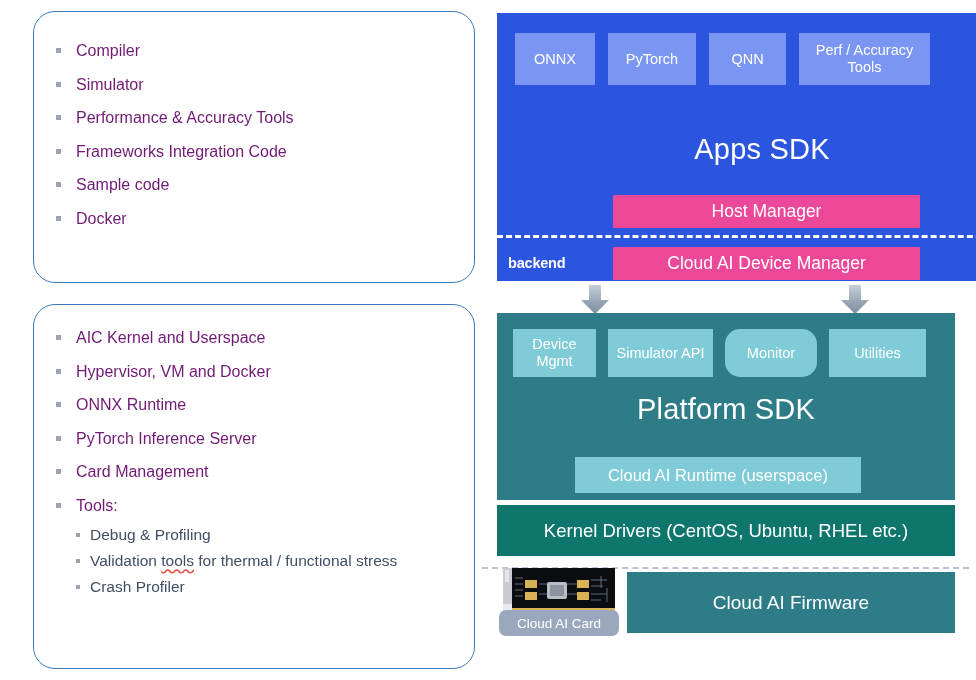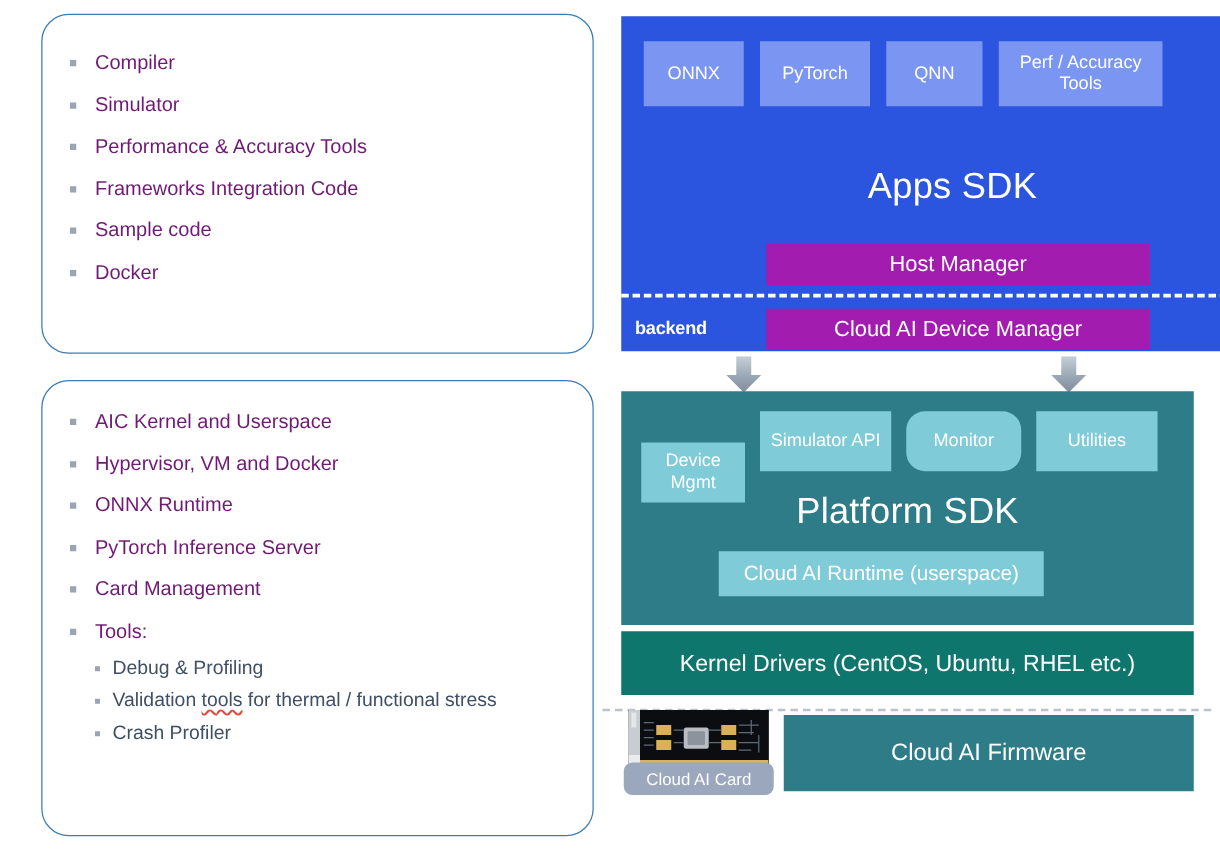--- a/index.html
+++ b/index.html
@@ -107,21 +107,21 @@
     left:0;width:100%;
     text-align:center;
     color:#ffffff;
     font-size:29px;
     letter-spacing:0.2px;
   }
   #apps-title{top:120px;}
 
   .wide-bar{
     position:absolute;
-    background:#a21caf;
+    background:#ec4899;
     color:#ffffff;
     display:flex;
     align-items:center;
     justify-content:center;
     font-size:17.5px;
   }
   #host-manager{left:116px;top:182px;width:307px;height:33px;}
   #device-manager{left:116px;top:234px;width:307px;height:33px;}
 
   .dashed-sep{
@@ -155,33 +155,33 @@
     font-size:14.5px;
     line-height:17px;
     display:flex;
     align-items:center;
     justify-content:center;
     text-align:center;
     height:48px;
     box-sizing:border-box;
     padding:2px 6px;
   }
-  #tchip-device{width:83px;margin-top:25px;}
+  #tchip-device{width:83px;}
   #tchip-inference{width:105px;}
   #tchip-monitor{width:92px;border-radius:15px;}
   #tchip-utilities{width:97px;}
   .tchip-row{
     position:absolute;left:0;top:0;width:100%;
     display:flex;padding:16px 16px 0 16px;
     box-sizing:border-box;gap:12px;
   }
   #platform-title{top:80px;}
   #runtime-bar{
     position:absolute;
-    left:78px;top:128px;width:260px;height:36px;
+    left:78px;top:144px;width:286px;height:36px;
     background:#7FCBD8;color:#ffffff;
     display:flex;align-items:center;justify-content:center;
     font-size:16.5px;
   }
 
   
   #kernel-bar{
     position:absolute;
     left:497px;top:505px;width:458px;height:51px;
     background:#0f766e;color:#ffffff;

